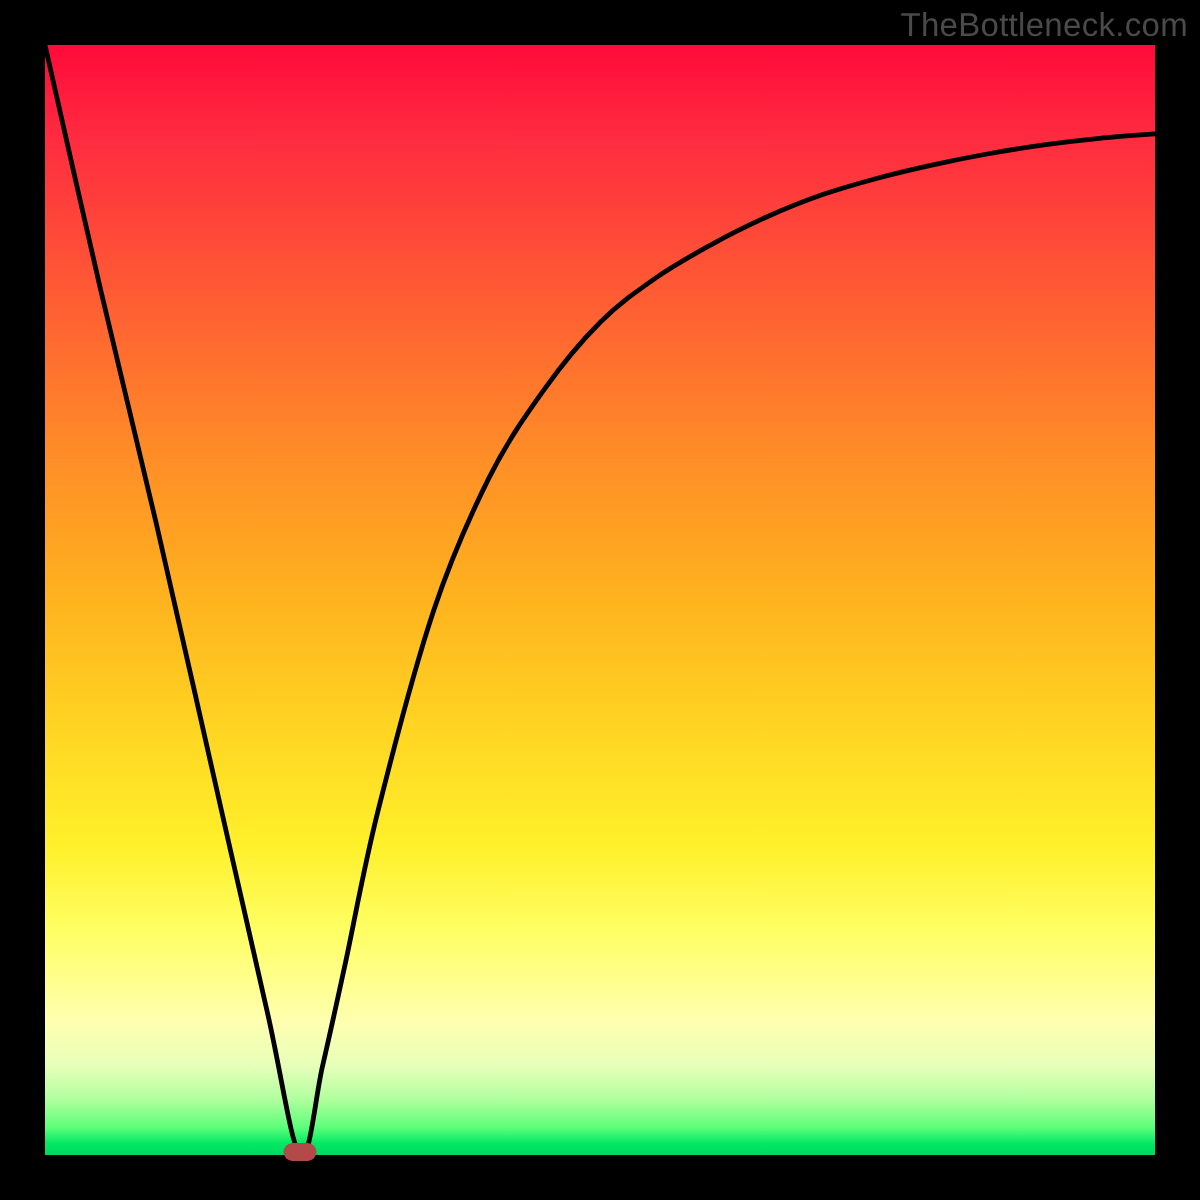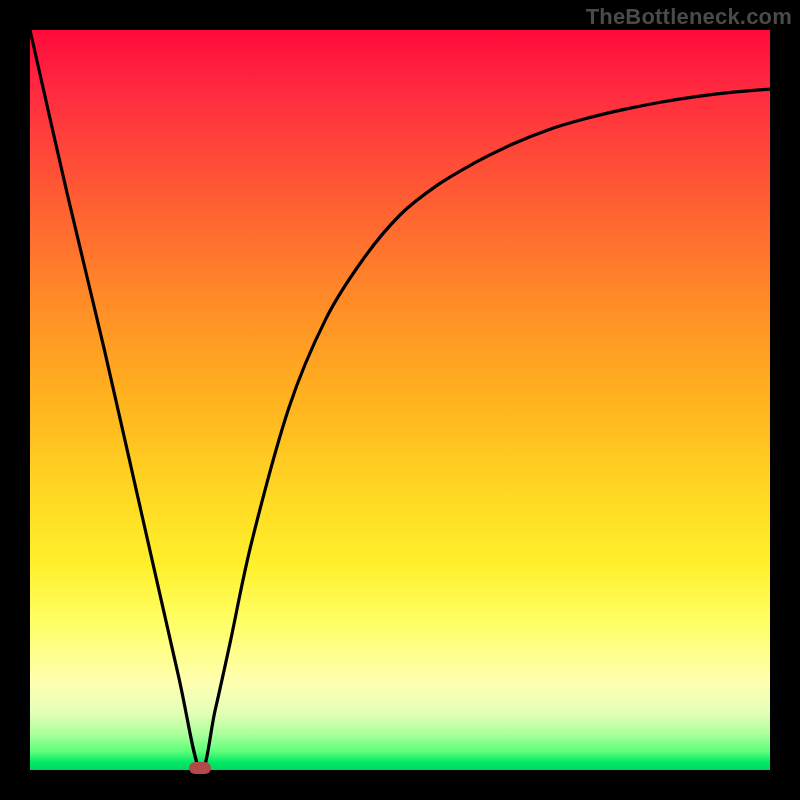--- a/index.html
+++ b/index.html
@@ -43,21 +43,21 @@
       #00e864 99%,
       #00d860 100%
     );
   }
   .watermark {
     position: absolute;
     top: 4px;
     right: 8px;
     color: #4a4a4a;
     font-size: 22px;
-    font-weight: 700;
+    font-weight: 400;
     letter-spacing: 0.2px;
     user-select: none;
   }
   svg.curve {
     position: absolute;
     left: 0;
     top: 0;
     width: 740px;
     height: 740px;
     overflow: visible;

